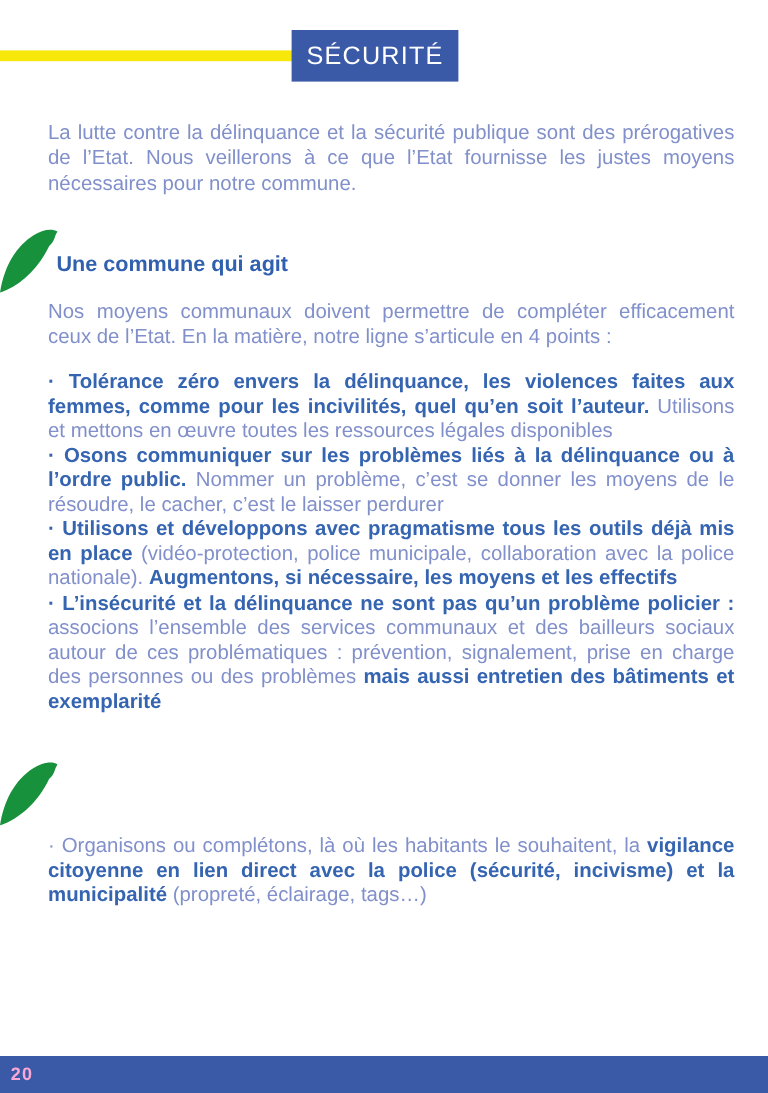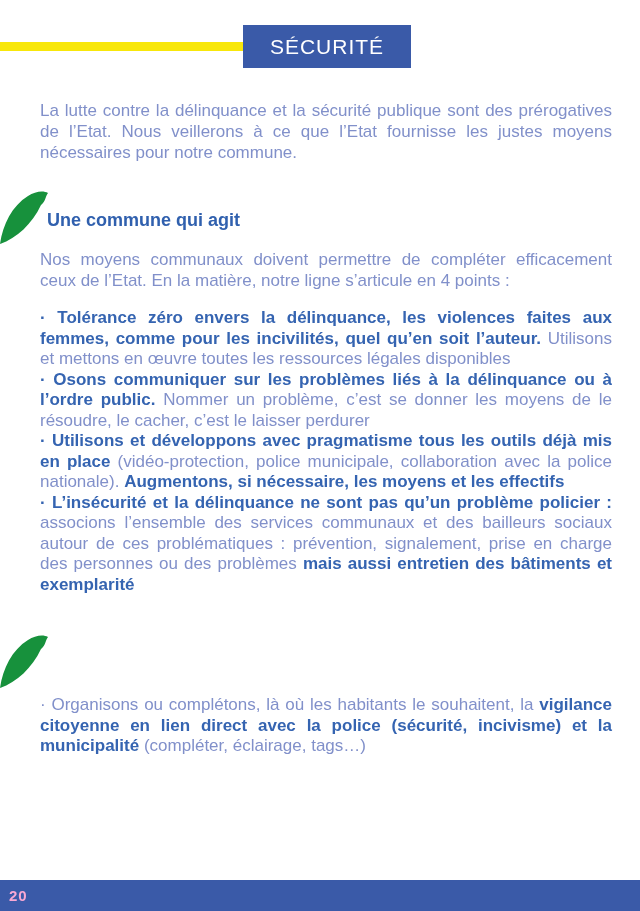--- a/index.html
+++ b/index.html
@@ -10,21 +10,21 @@
     position:relative;
     overflow:hidden;
   }
   .page{position:absolute;inset:0;}
   
   .band{
     position:absolute;top:42px;left:0;width:245px;height:9px;
     background:var(--band-yellow);
   }
   .title-box{
-    position:absolute;top:25px;left:243px;width:168px;height:43px;
+    position:absolute;top:25px;left:243px;width:139px;height:43px;
     background:var(--accent-blue);
     color:#ffffff;
     display:flex;align-items:center;justify-content:center;
     font-size:21px;letter-spacing:1px;font-weight:400;
   }
   
   .body{
     position:absolute;left:40px;width:572px;
     font-size:17px;line-height:21px;
     text-align:justify;
@@ -86,20 +86,20 @@
     <p class="bullet"><span class="b">· Osons communiquer sur les problèmes liés à la délinquance ou à l’ordre public. </span><span class="r">Nommer un problème, c’est se donner les moyens de le résoudre, le cacher, c’est le laisser perdurer</span></p>
     <p class="bullet"><span class="b">· Utilisons et développons avec pragmatisme tous les outils déjà mis en place </span><span class="r">(vidéo-protection, police municipale, collaboration avec la police nationale). </span><span class="b">Augmentons, si nécessaire, les moyens et les effectifs</span></p>
     <p class="bullet"><span class="b">· L’insécurité et la délinquance ne sont pas qu’un problème policier : </span><span class="r">associons l’ensemble des services communaux et des bailleurs sociaux autour de ces problématiques : prévention, signalement, prise en charge des personnes ou des problèmes </span><span class="b">mais aussi entretien des bâtiments et exemplarité</span></p>
   </div>
 
   <svg class="leaf leaf2" viewBox="0 0 48 58" aria-hidden="true">
     <path d="M 0 58 C 3 38 12 20 28 10 C 35 5.5 43 4 48 7 C 45 11 46 15 41 19 C 32 38 17 52 0 58 Z"></path>
   </svg>
 
   <div class="body bullets bullets2">
-    <p class="bullet"><span class="r">· Organisons ou complétons, là où les habitants le souhaitent, la </span><span class="b">vigilance citoyenne en lien direct avec la police (sécurité, incivisme) et la municipalité </span><span class="r">(compléter, éclairage, tags…)</span></p>
+    <p class="bullet"><span class="r">· Organisons ou complétons, là où les habitants le souhaitent, la </span><span class="b">vigilance citoyenne en lien direct avec la police (sécurité, incivisme) et la municipalité </span><span class="r">(propreté, éclairage, tags…)</span></p>
   </div>
 
   <div class="footer">
     <span>20</span>
   </div>
 
 </div>
 
 </body></html>

